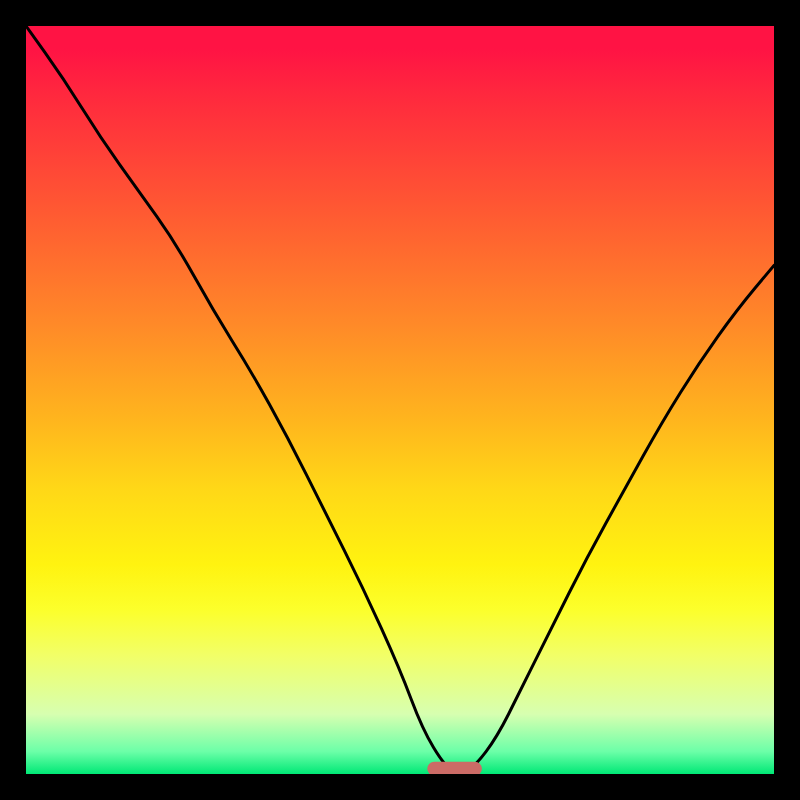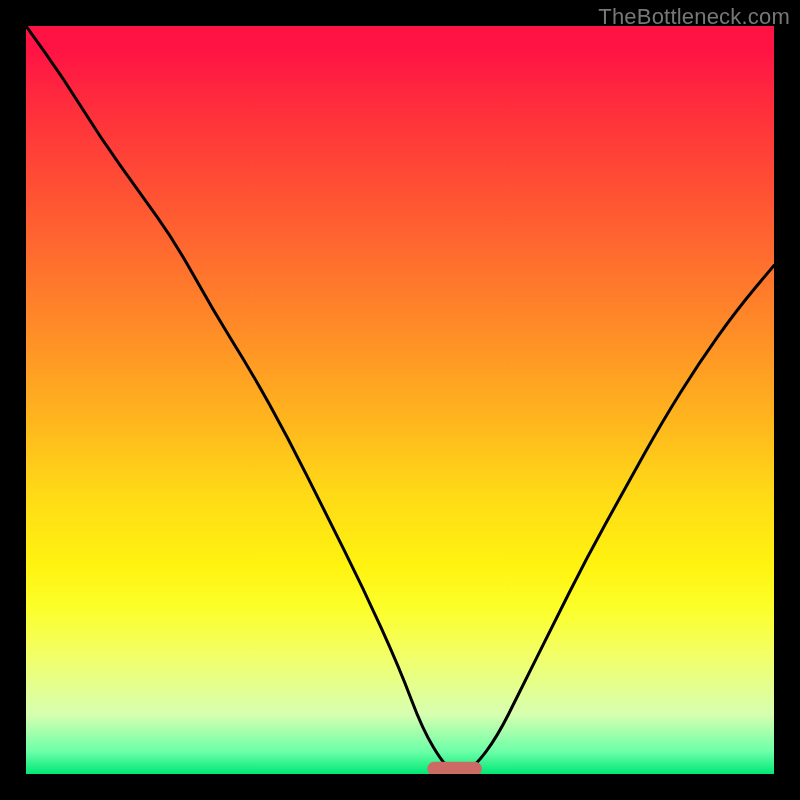--- a/index.html
+++ b/index.html
@@ -74,21 +74,20 @@
   .marker {
     fill: #cc6b66;
     stroke: none;
   }
 </style>
 </head>
 <body>
 
 <div class="stage">
 
-  <div class="watermark">TheBottleneck.com</div>
 
   <div class="plot-area">
     <div class="gradient-bg"></div>
 
     <svg class="curve" viewBox="0 0 748 748" preserveAspectRatio="none">
       <path id="curve-path" class="curve-path" d="M 0.0 0.0 Q 0.0 0.0 18.7 26.2 Q 37.4 52.4 56.1 82.3 Q 74.8 112.2 93.5 138.4 Q 112.2 164.6 130.9 190.7 Q 149.6 216.9 168.3 250.6 Q 187.0 284.2 205.7 314.2 Q 224.4 344.1 243.1 377.7 Q 261.8 411.4 280.5 448.8 Q 299.2 486.2 317.9 523.6 Q 336.6 561.0 355.3 602.1 Q 374.0 643.3 385.2 673.2 Q 396.4 703.1 407.7 721.8 Q 418.9 740.5 426.4 744.3 Q 433.8 748.0 441.3 744.3 Q 448.8 740.5 460.0 725.6 Q 471.2 710.6 482.5 688.2 Q 493.7 665.7 508.6 635.8 Q 523.6 605.9 542.3 568.5 Q 561.0 531.1 579.7 497.4 Q 598.4 463.8 617.1 430.1 Q 635.8 396.4 654.5 366.5 Q 673.2 336.6 691.9 310.4 Q 710.6 284.2 729.3 261.8 T 748.0 239.4 " stroke="#000000" stroke-width="3"></path>
       <rect id="opt-marker" class="marker" x="401.3" y="735.8" width="54.6" height="14.0" rx="7" fill="#cc6b66"></rect>
     </svg>
   </div>
 

